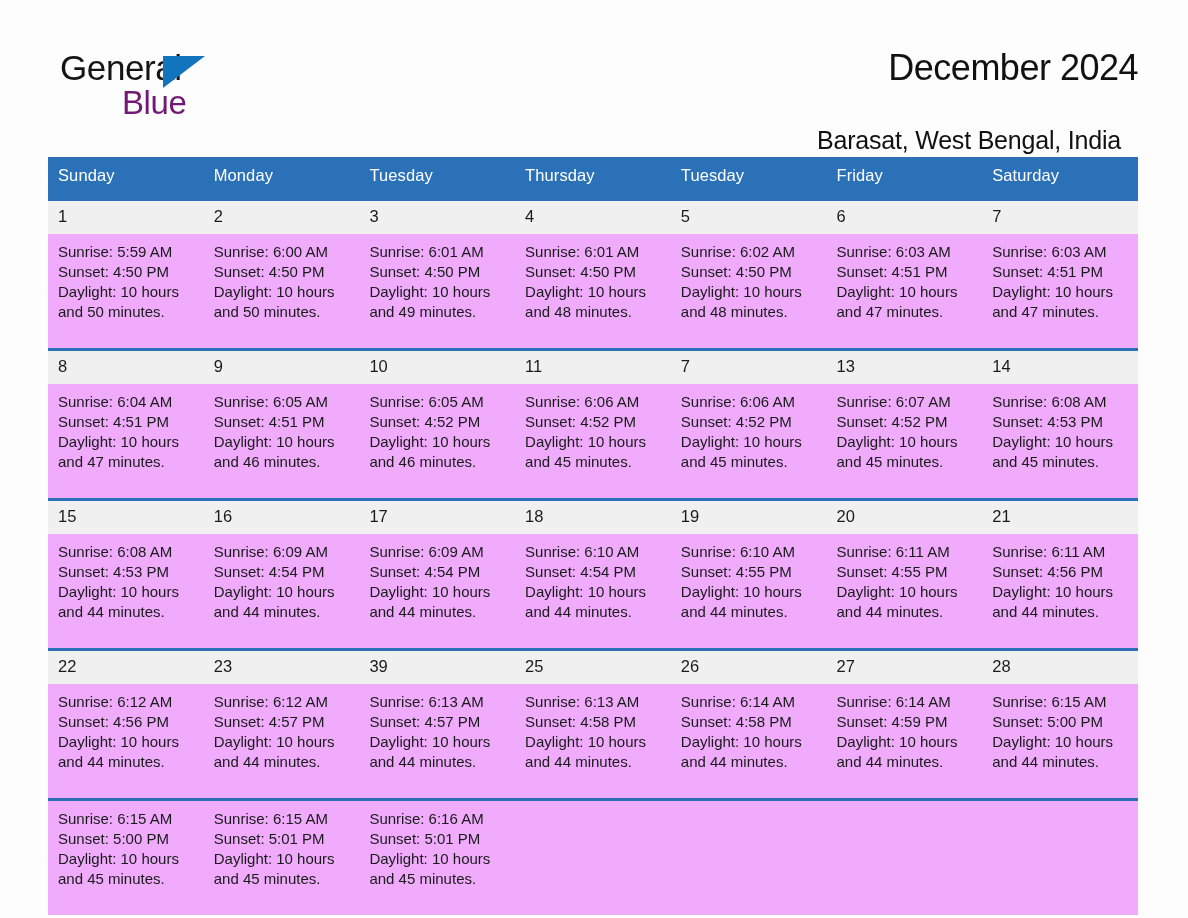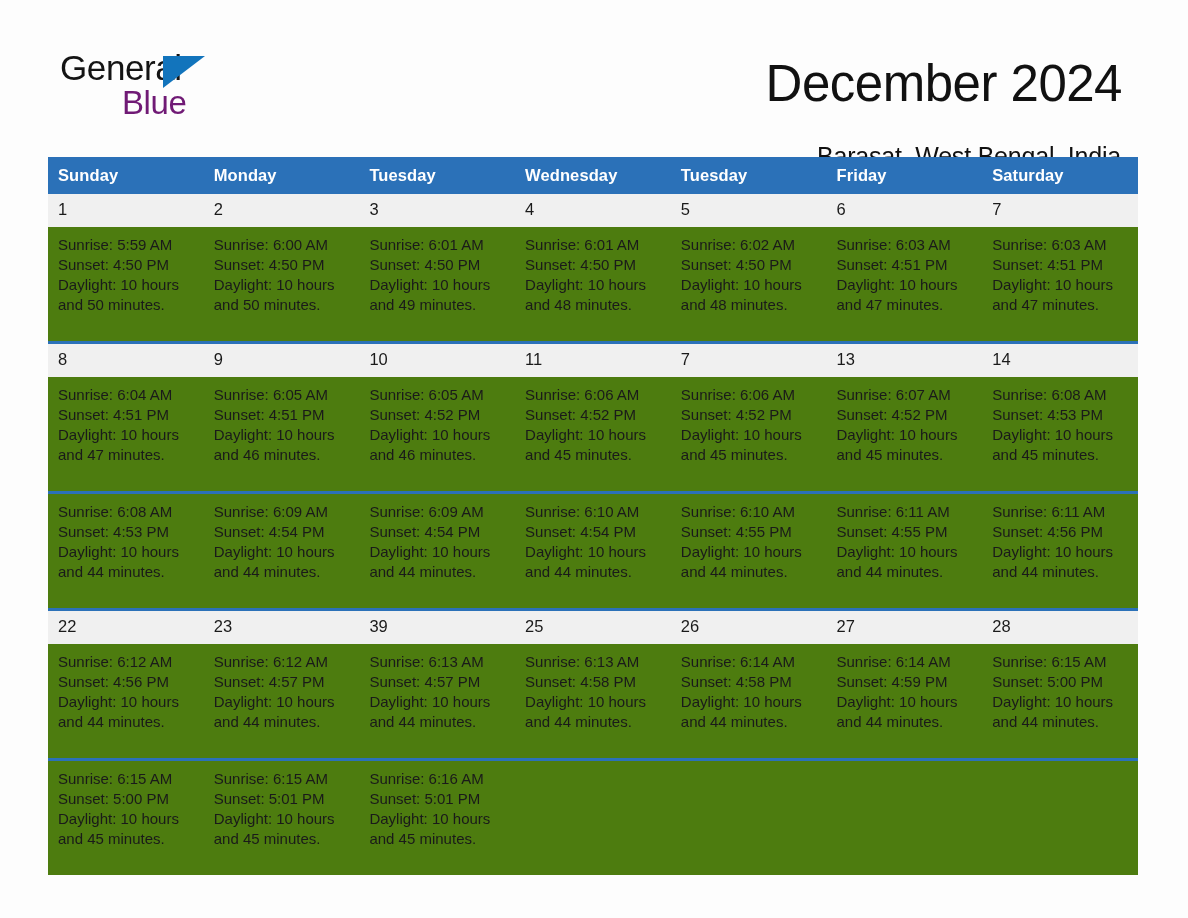--- a/index.html
+++ b/index.html
@@ -67,26 +67,26 @@
   }
 
   .title-block {
     position: absolute;
     right: 0;
     top: 0;
     text-align: right;
     width: 700px;
   }
   .cal-title {
-    font-size: 51px;
+    font-size: 36px;
     line-height: 52px;
     font-weight: normal;
     color: #111;
     letter-spacing: -0.5px;
-    margin: 16px;
+    margin: 0;
   }
   .cal-subtitle {
     font-size: 25px;
     line-height: 34px;
     font-weight: normal;
     color: #111;
     margin: 17px;
     padding-top: 12px;
     letter-spacing: -0.2px;
   }
@@ -99,23 +99,23 @@
     width: 1090px;
     border-collapse: collapse;
     table-layout: fixed;
   }
   .calendar col { width: 155.7px; }
 
   .dow-row th {
     background: #2b71b8;
     color: #ffffff;
     font-size: 16.5px;
-    font-weight: bold;
+    font-weight: normal;
     text-align: left;
-    padding: 8px 0 9px 10px;
+    padding: 8px 0 16px 10px;
     height: 20px;
     letter-spacing: 0.1px;
   }
 
   .week-rule td {
     padding: 0;
     height: 3px;
     background: #2b71b8;
   }
   .week-rule.first td { height: 0; background: transparent; }
@@ -123,21 +123,21 @@
   .date-row td {
     background: #f0f0f0;
     font-size: 16.5px;
     color: #1a1a1a;
     padding: 6px 0 7px 10px;
     height: 20px;
     vertical-align: top;
   }
 
   .info-row td {
-    background: #4d7c0f;
+    background: #f0abfc;
     font-size: 15px;
     line-height: 20px;
     color: #1a1a1a;
     padding: 8px 8px 14px 10px;
     vertical-align: top;
     height: 92px;
   }
   .info-row td .line { white-space: nowrap; display: block; }
   .info-row td.empty { height: 92px; }
 </style>
@@ -169,21 +169,21 @@
         <col>
         <col>
         <col>
         <col>
     </colgroup>
     <thead>
       <tr class="dow-row">
         <th>Sunday</th>
         <th>Monday</th>
         <th>Tuesday</th>
-        <th>Wednesday</th>
+        <th>Thursday</th>
         <th>Tuesday</th>
         <th>Friday</th>
         <th>Saturday</th>
       </tr>
     </thead>
     <tbody>
 
       <tr class="week-rule first">
           <td colspan="7"></td>
         </tr>
@@ -294,20 +294,29 @@
           <span class="line">Sunrise: 6:08 AM</span>
           <span class="line">Sunset: 4:53 PM</span>
           <span class="line">Daylight: 10 hours</span>
           <span class="line">and 45 minutes.</span>
         </td>
       </tr>
 
       <tr class="week-rule">
           <td colspan="7"></td>
         </tr>
+      <tr class="date-row">
+        <td>15</td>
+        <td>16</td>
+        <td>17</td>
+        <td>18</td>
+        <td>19</td>
+        <td>20</td>
+        <td>21</td>
+      </tr>
       <tr class="info-row">
         <td>
           <span class="line">Sunrise: 6:08 AM</span>
           <span class="line">Sunset: 4:53 PM</span>
           <span class="line">Daylight: 10 hours</span>
           <span class="line">and 44 minutes.</span>
         </td>
         <td>
           <span class="line">Sunrise: 6:09 AM</span>
           <span class="line">Sunset: 4:54 PM</span>

